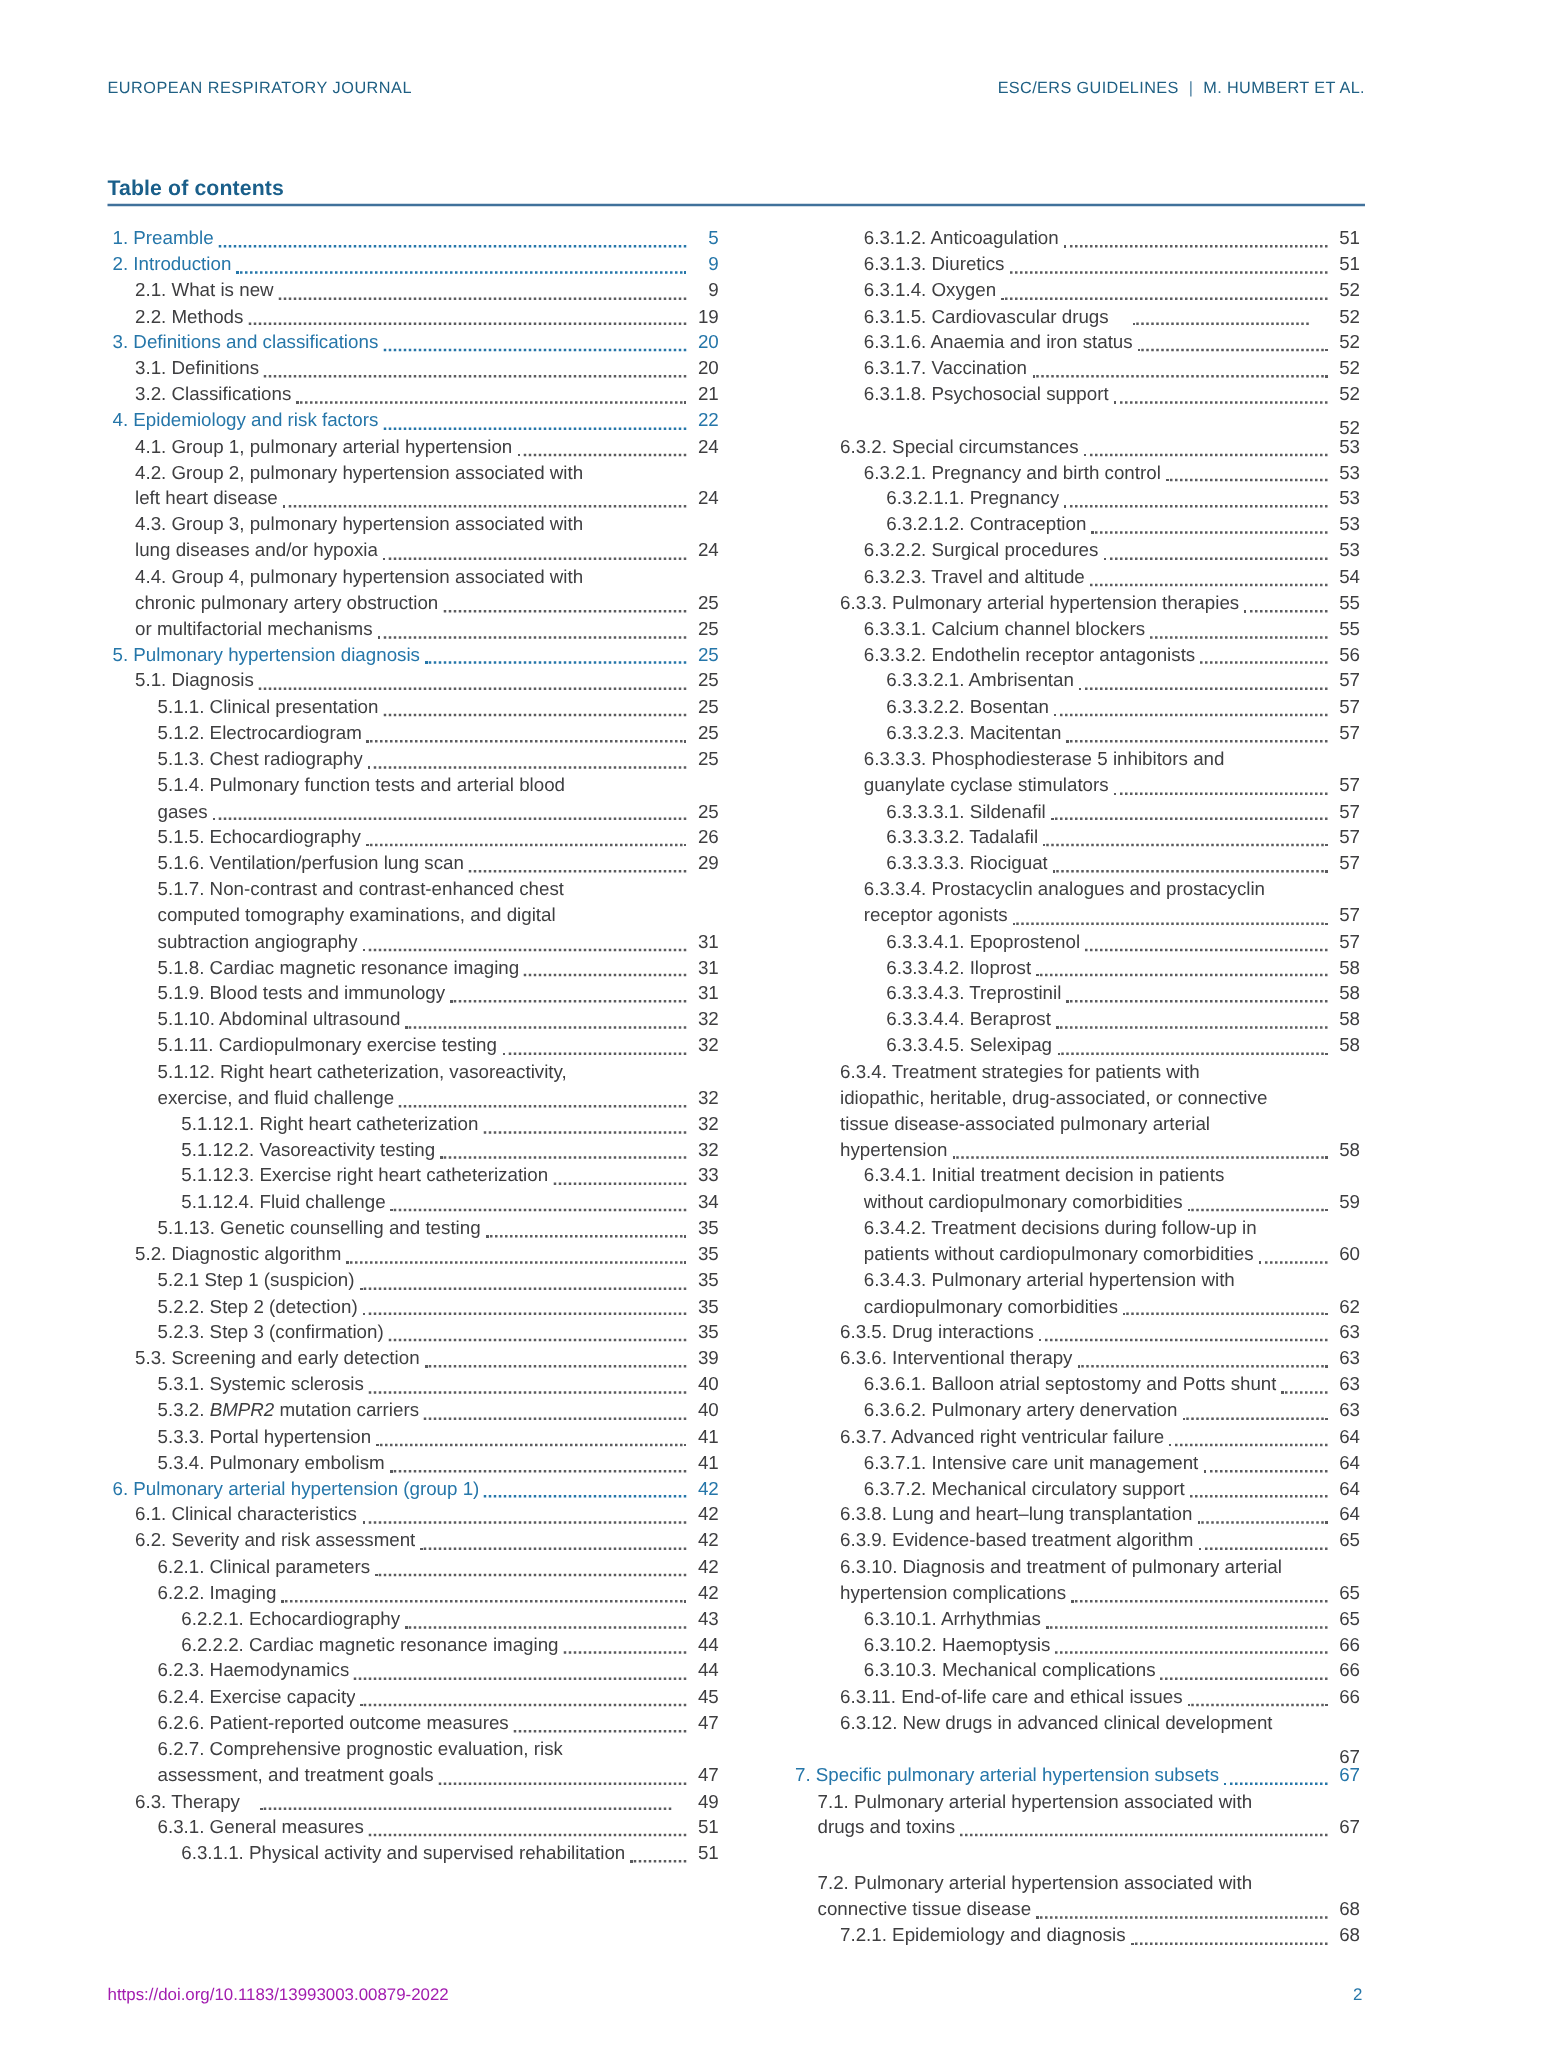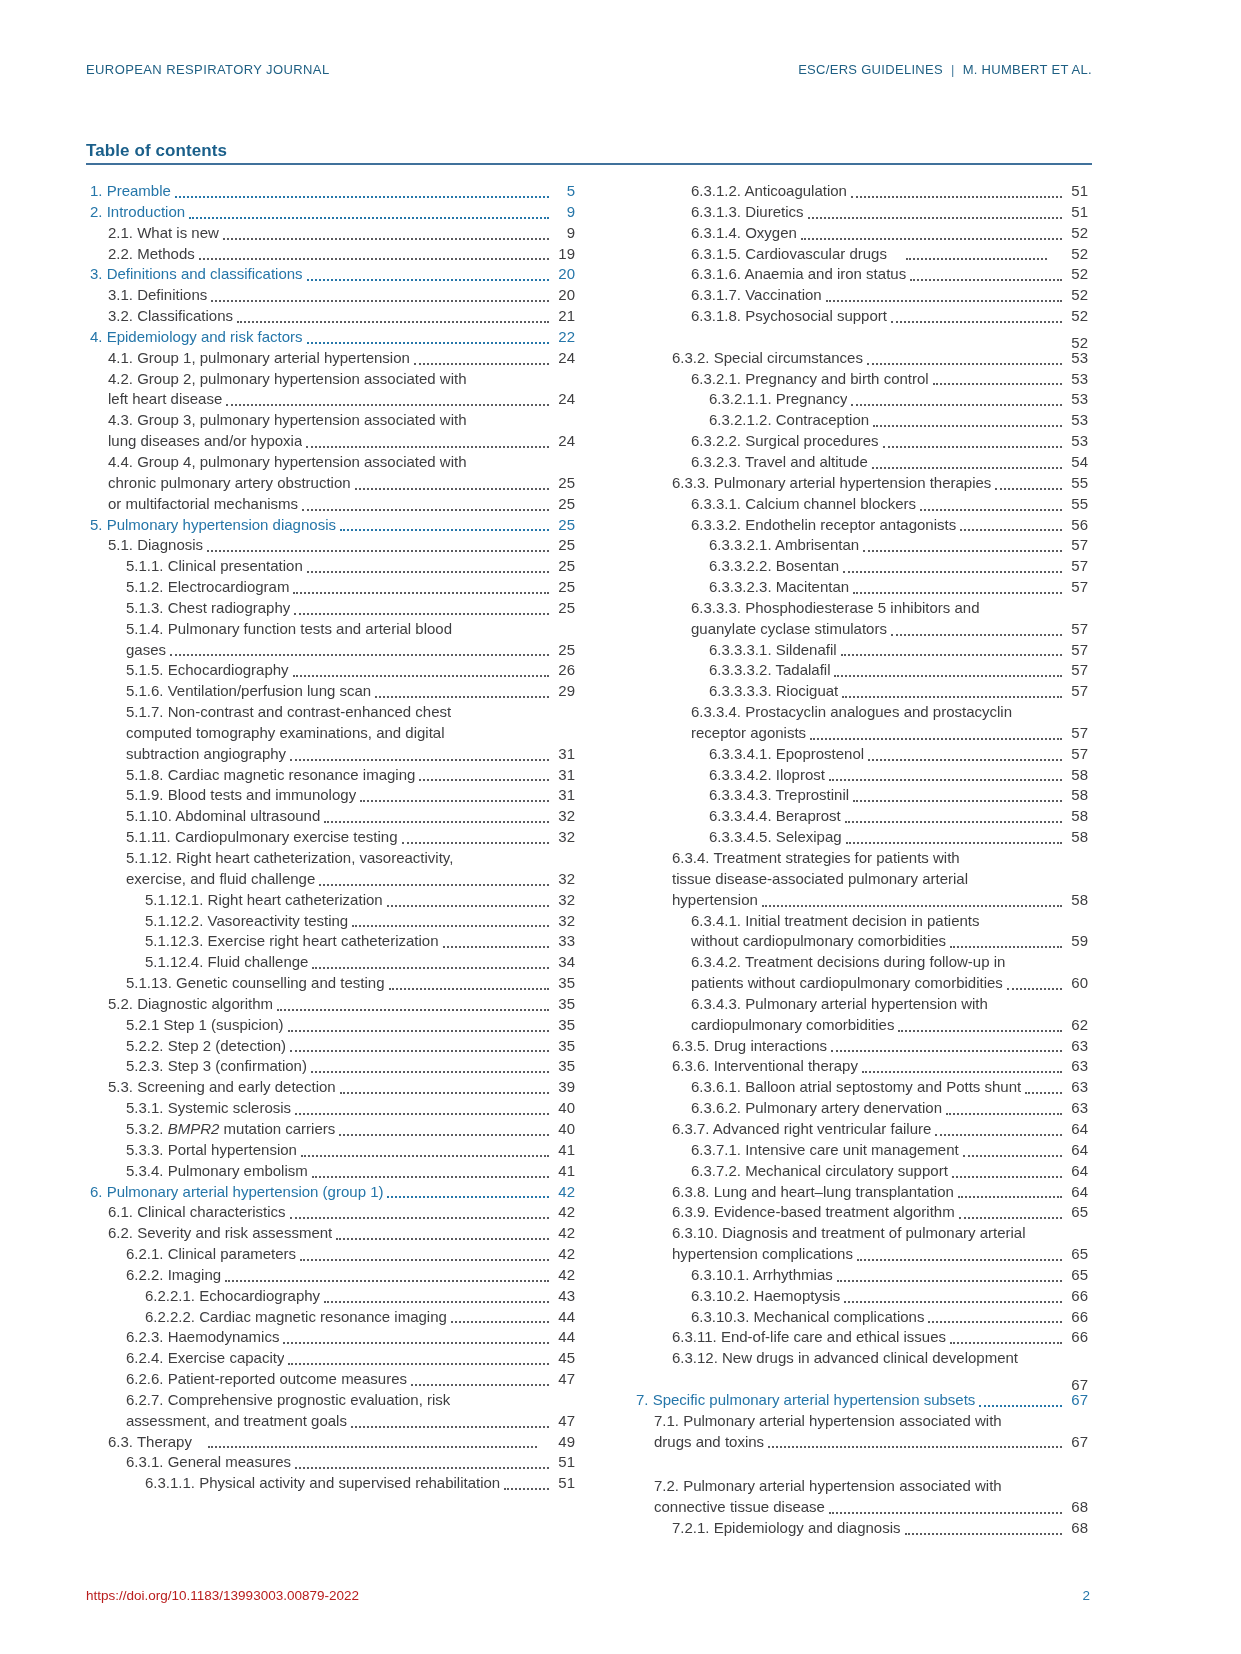--- a/index.html
+++ b/index.html
@@ -45,21 +45,21 @@
     flex:1 1 auto;min-width:0;align-self:flex-end;
     border-bottom:2px dotted #5b5b5e;margin:0 6px 4px 4px;
   }
   .toc-page{flex:0 0 auto;min-width:20px;text-align:right;}
   .toc-row.blue{color:#2576a9;}
   .toc-row.blue .toc-leader{border-bottom-color:#2576a9;}
 
   
   .footer-doi{
     position:absolute;top:1588px;left:86px;
-    font-size:13.5px;color:#b91c1c;text-decoration:none;
+    font-size:13.5px;color:#a21caf;text-decoration:none;
   }
   .footer-page{
     position:absolute;top:1588px;right:151px;
     font-size:13.5px;color:#2576a9;
   }
 </style>
 </head>
 <body>
 
 <div class="page">
@@ -529,20 +529,23 @@
       </div>
       <div class="toc-row" style="padding-left: 73px;">
         <span class="toc-text">6.3.3.4.5. Selexipag</span>
         <span class="toc-leader"></span>
         <span class="toc-page">58</span>
       </div>
       <div class="toc-row" style="padding-left: 36px;">
         <span class="toc-text">6.3.4. Treatment strategies for patients with</span>
       </div>
       <div class="toc-row" style="padding-left: 36px;">
+        <span class="toc-text">idiopathic, heritable, drug-associated, or connective</span>
+      </div>
+      <div class="toc-row" style="padding-left: 36px;">
         <span class="toc-text">tissue disease-associated pulmonary arterial</span>
       </div>
       <div class="toc-row" style="padding-left: 36px;">
         <span class="toc-text">hypertension</span>
         <span class="toc-leader"></span>
         <span class="toc-page">58</span>
       </div>
       <div class="toc-row" style="padding-left: 55px;">
         <span class="toc-text">6.3.4.1. Initial treatment decision in patients</span>
       </div>

